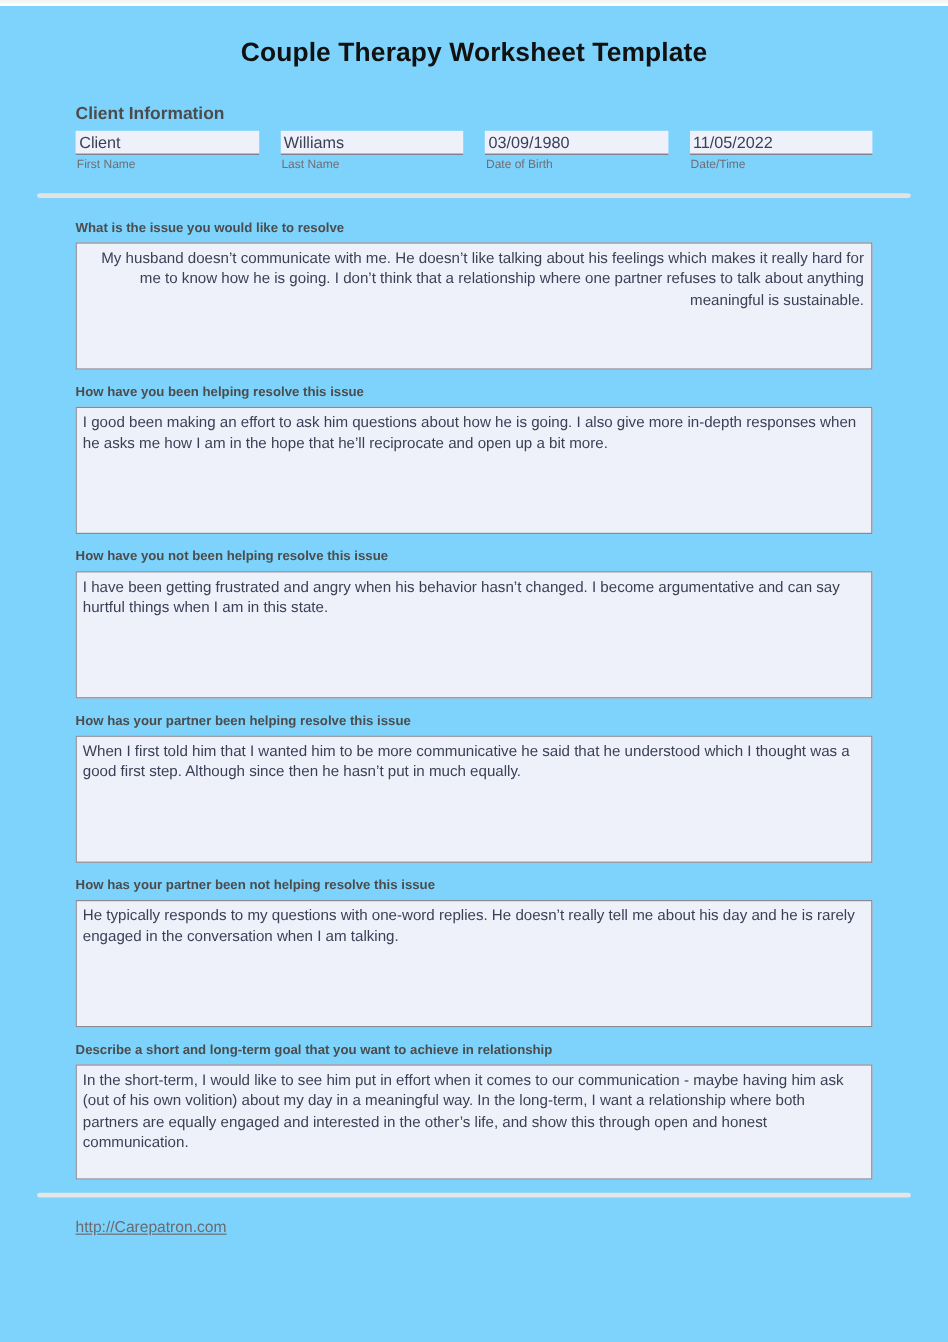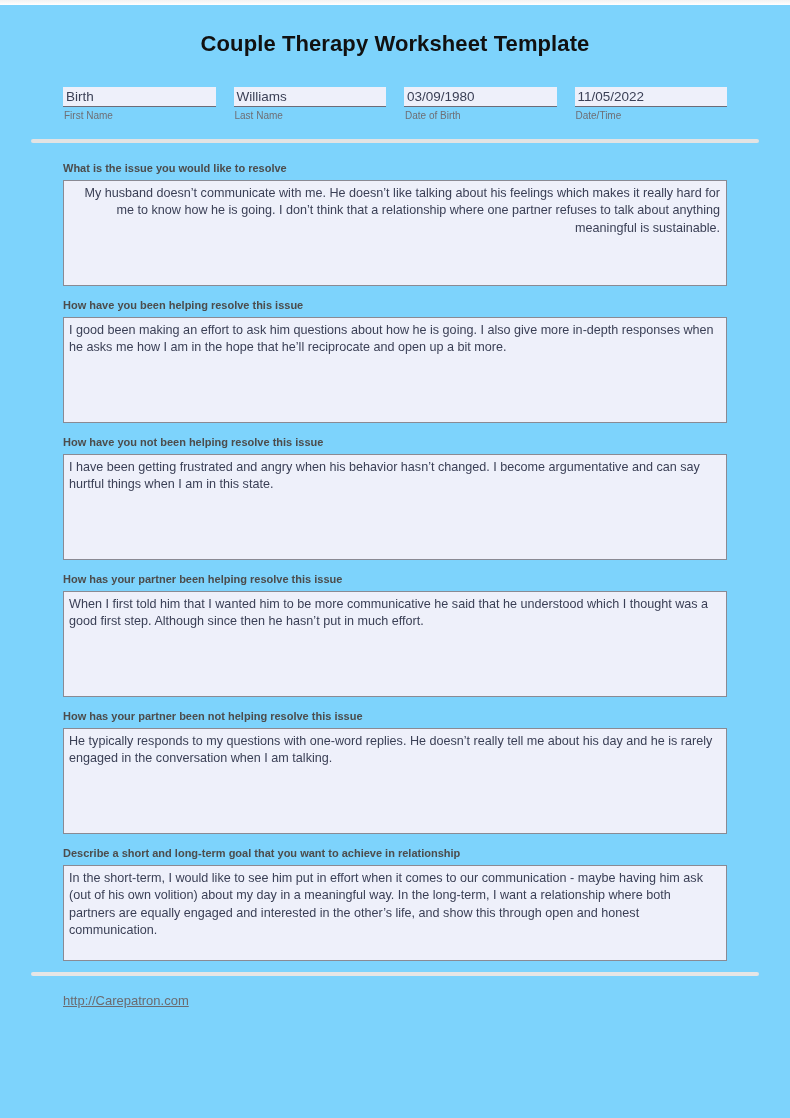--- a/index.html
+++ b/index.html
@@ -160,25 +160,26 @@
 <body>
 
 <div class="page">
 
   <div class="page-top-edge"></div>
 
   <h1 class="doc-title">Couple Therapy Worksheet Template</h1>
 
   <div class="content">
     <div class="client-section">
+      <div class="client-heading">Client Information</div>
 
       <div class="client-fields">
 
         <div class="client-field">
-          <div class="field-value">Birth</div>
+          <div class="field-value">Client</div>
           <div class="field-label">First Name</div>
         </div>
 
         <div class="client-field">
           <div class="field-value">Williams</div>
           <div class="field-label">Last Name</div>
         </div>
 
         <div class="client-field">
           <div class="field-value">03/09/1980</div>
@@ -208,21 +209,21 @@
       <div class="qa-box h-med">I good been making an effort to ask him questions about how he is going. I also give more in-depth responses when he asks me how I am in the hope that he’ll reciprocate and open up a bit more.</div>
     </div>
 
     <div class="qa-block">
       <div class="qa-label">How have you not been helping resolve this issue</div>
       <div class="qa-box h-med">I have been getting frustrated and angry when his behavior hasn’t changed. I become argumentative and can say hurtful things when I am in this state.</div>
     </div>
 
     <div class="qa-block">
       <div class="qa-label">How has your partner been helping resolve this issue</div>
-      <div class="qa-box h-med">When I first told him that I wanted him to be more communicative he said that he understood which I thought was a good first step. Although since then he hasn’t put in much effort.</div>
+      <div class="qa-box h-med">When I first told him that I wanted him to be more communicative he said that he understood which I thought was a good first step. Although since then he hasn’t put in much equally.</div>
     </div>
 
     <div class="qa-block">
       <div class="qa-label">How has your partner been not helping resolve this issue</div>
       <div class="qa-box h-med">He typically responds to my questions with one-word replies. He doesn’t really tell me about his day and he is rarely engaged in the conversation when I am talking.</div>
     </div>
 
     <div class="qa-block">
       <div class="qa-label">Describe a short and long-term goal that you want to achieve in relationship</div>
       <div class="qa-box h-goal">In the short-term, I would like to see him put in effort when it comes to our communication - maybe having him ask (out of his own volition) about my day in a meaningful way. In the long-term, I want a relationship where both partners are equally engaged and interested in the other’s life, and show this through open and honest communication.</div>

